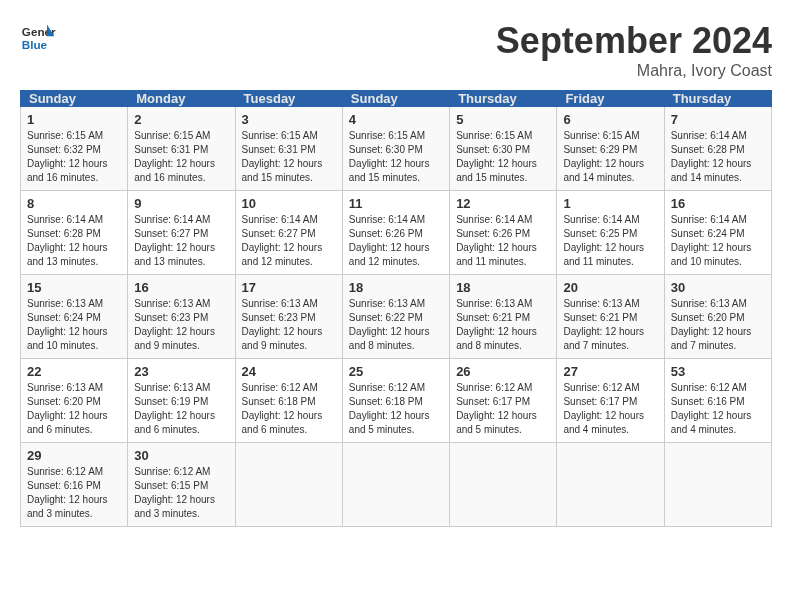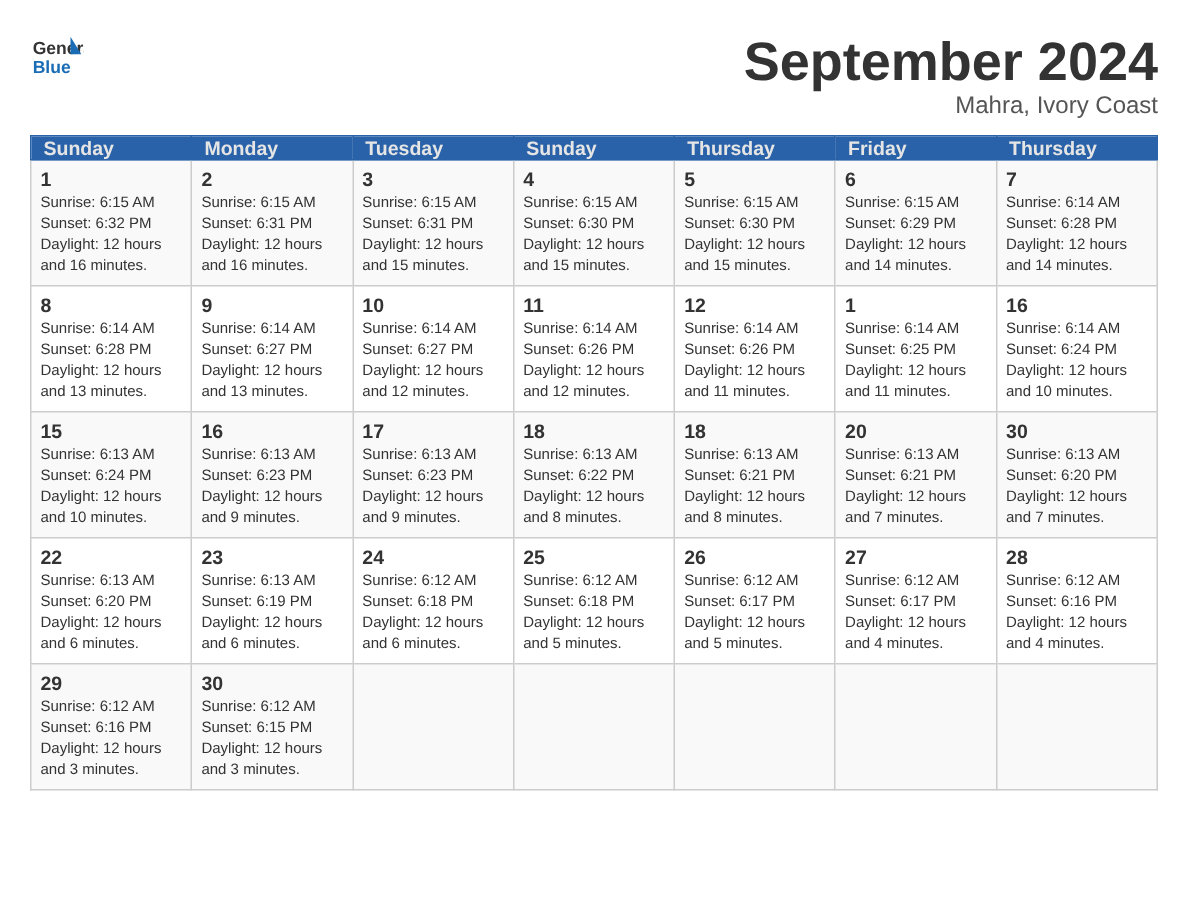--- a/index.html
+++ b/index.html
@@ -217,21 +217,21 @@
         </td>
         <td>
           <span class="day-num">26</span>
           <div class="day-info">Sunrise: 6:12 AM<br>Sunset: 6:17 PM<br>Daylight: 12 hours<br>and 5 minutes.</div>
         </td>
         <td>
           <span class="day-num">27</span>
           <div class="day-info">Sunrise: 6:12 AM<br>Sunset: 6:17 PM<br>Daylight: 12 hours<br>and 4 minutes.</div>
         </td>
         <td>
-          <span class="day-num">28</span>
+          <span class="day-num">53</span>
           <div class="day-info">Sunrise: 6:12 AM<br>Sunset: 6:16 PM<br>Daylight: 12 hours<br>and 4 minutes.</div>
         </td>
       </tr>
       <tr>
         <td>
           <span class="day-num">29</span>
           <div class="day-info">Sunrise: 6:12 AM<br>Sunset: 6:16 PM<br>Daylight: 12 hours<br>and 3 minutes.</div>
         </td>
         <td>
           <span class="day-num">30</span>

